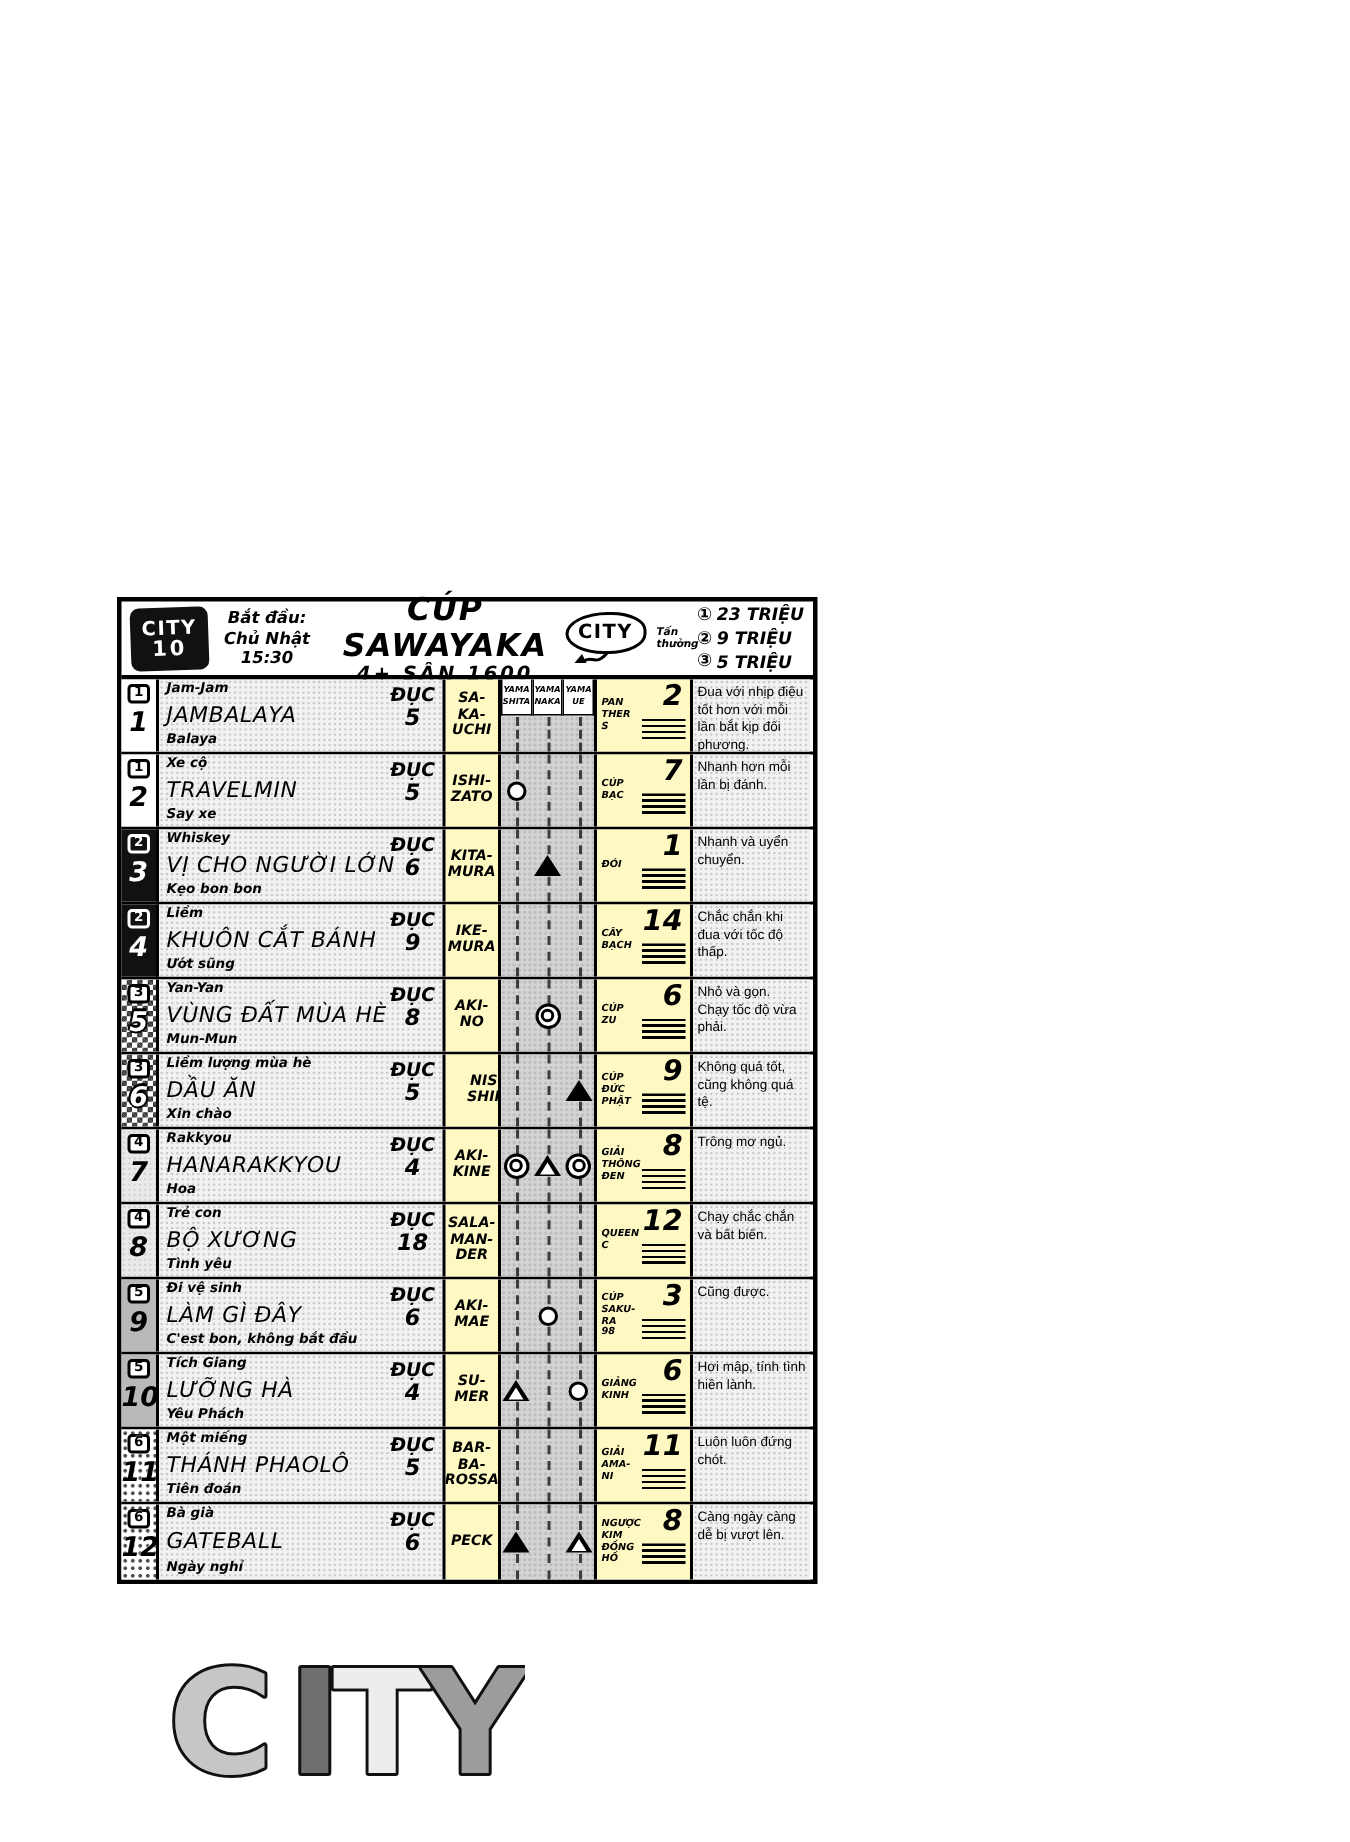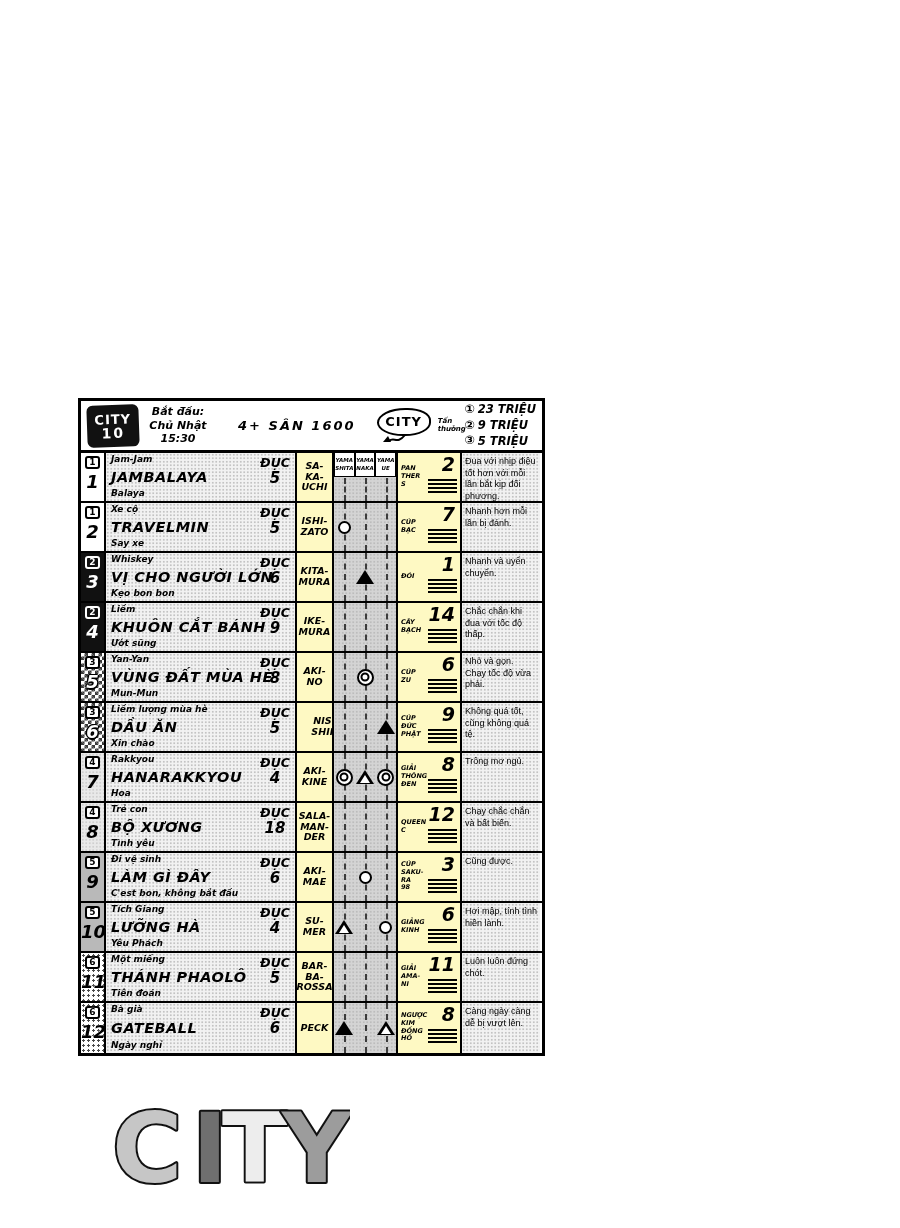--- a/index.html
+++ b/index.html
@@ -64,21 +64,21 @@
                          linear-gradient(45deg,#3a3a3a 25%,transparent 25%,transparent 75%,#3a3a3a 75%);
         background-size:7px 7px; background-position:0 0,3.5px 3.5px; color:#fff; }
   .f3 .hnum { text-shadow:-1.5px 0 #000,1.5px 0 #000,0 -1.5px #000,0 1.5px #000, -1px -1px #000,1px 1px #000; }
   .f4 { background-color:#e9e9e9; background-image:radial-gradient(#cfcfcf 0.8px,transparent 0.95px); background-size:3.5px 3.5px; }
   .f5 { background:#b9b9b9; }
   .f6 { background-color:#fff; background-image:radial-gradient(#4a4a4a 1.2px,transparent 1.35px); background-size:5px 5px; }
   .f6 .hnum, .f6 .ficon { text-shadow:0 0 2px #fff; }
 
   
   .nm-top, .nm-bot { font-size:9px; font-weight:bold; font-style:italic; line-height:1.1; }
-  .nm-main { font-size:14.5px; font-weight:bold; font-style:italic; letter-spacing:0.5px; line-height:1; }
+  .nm-main { font-size:14.5px; font-weight:normal; font-style:italic; letter-spacing:0.5px; line-height:1; }
   .ducblk { position:absolute; right:5px; top:3px; text-align:center; line-height:1.1; }
   .duc-l { font-size:12.5px; font-weight:bold; font-style:italic; }
   .duc-n { font-size:15px; font-weight:bold; font-style:italic; }
 
   
   .lane { flex:1; position:relative; display:flex; align-items:center; justify-content:center; }
   .lane::before { content:""; position:absolute; left:50%; top:0; bottom:0; border-left:2px dashed #3c3c3c; }
   .lane-label { display:none; }
   .row.first .lane::before { top:25px; }
   .row.first .lane-label { display:flex; position:absolute; top:0; left:0; right:0; height:24px;
@@ -118,20 +118,21 @@
       <div class="citybox">
         <span class="l1">CITY</span>
         <span class="l2">10</span>
       </div>
       <div class="startblk">
         <div>Bắt đầu:</div>
         <div>Chủ Nhật</div>
         <div>15:30</div>
       </div>
       <div class="titleblk">
+        <div class="t1">CÚP SAWAYAKA</div>
         <div class="t2">4+  SÂN 1600</div>
       </div>
       <div class="rightblk">
         <div class="bubblewrap">
           <div class="bubble">CITY</div>
           <svg class="curl" width="26" height="14" viewBox="0 0 26 14">
             <path d="M24 2 C16 12, 13 3, 8 8" fill="none" stroke="#000" stroke-width="2" stroke-linecap="round"></path>
             <path d="M10 9 L2 9 L7 3 Z" fill="#000"></path>
           </svg>
         </div>

